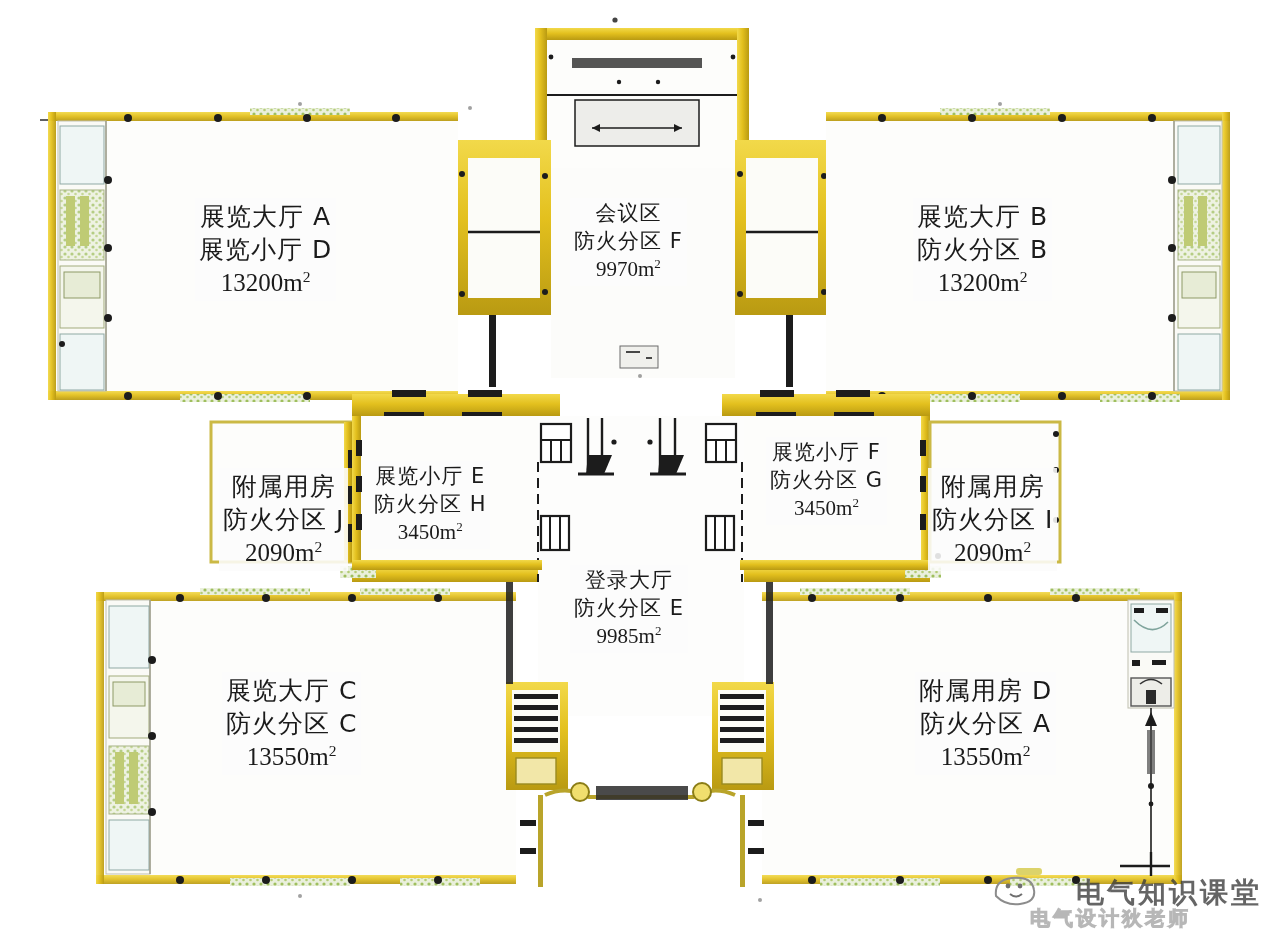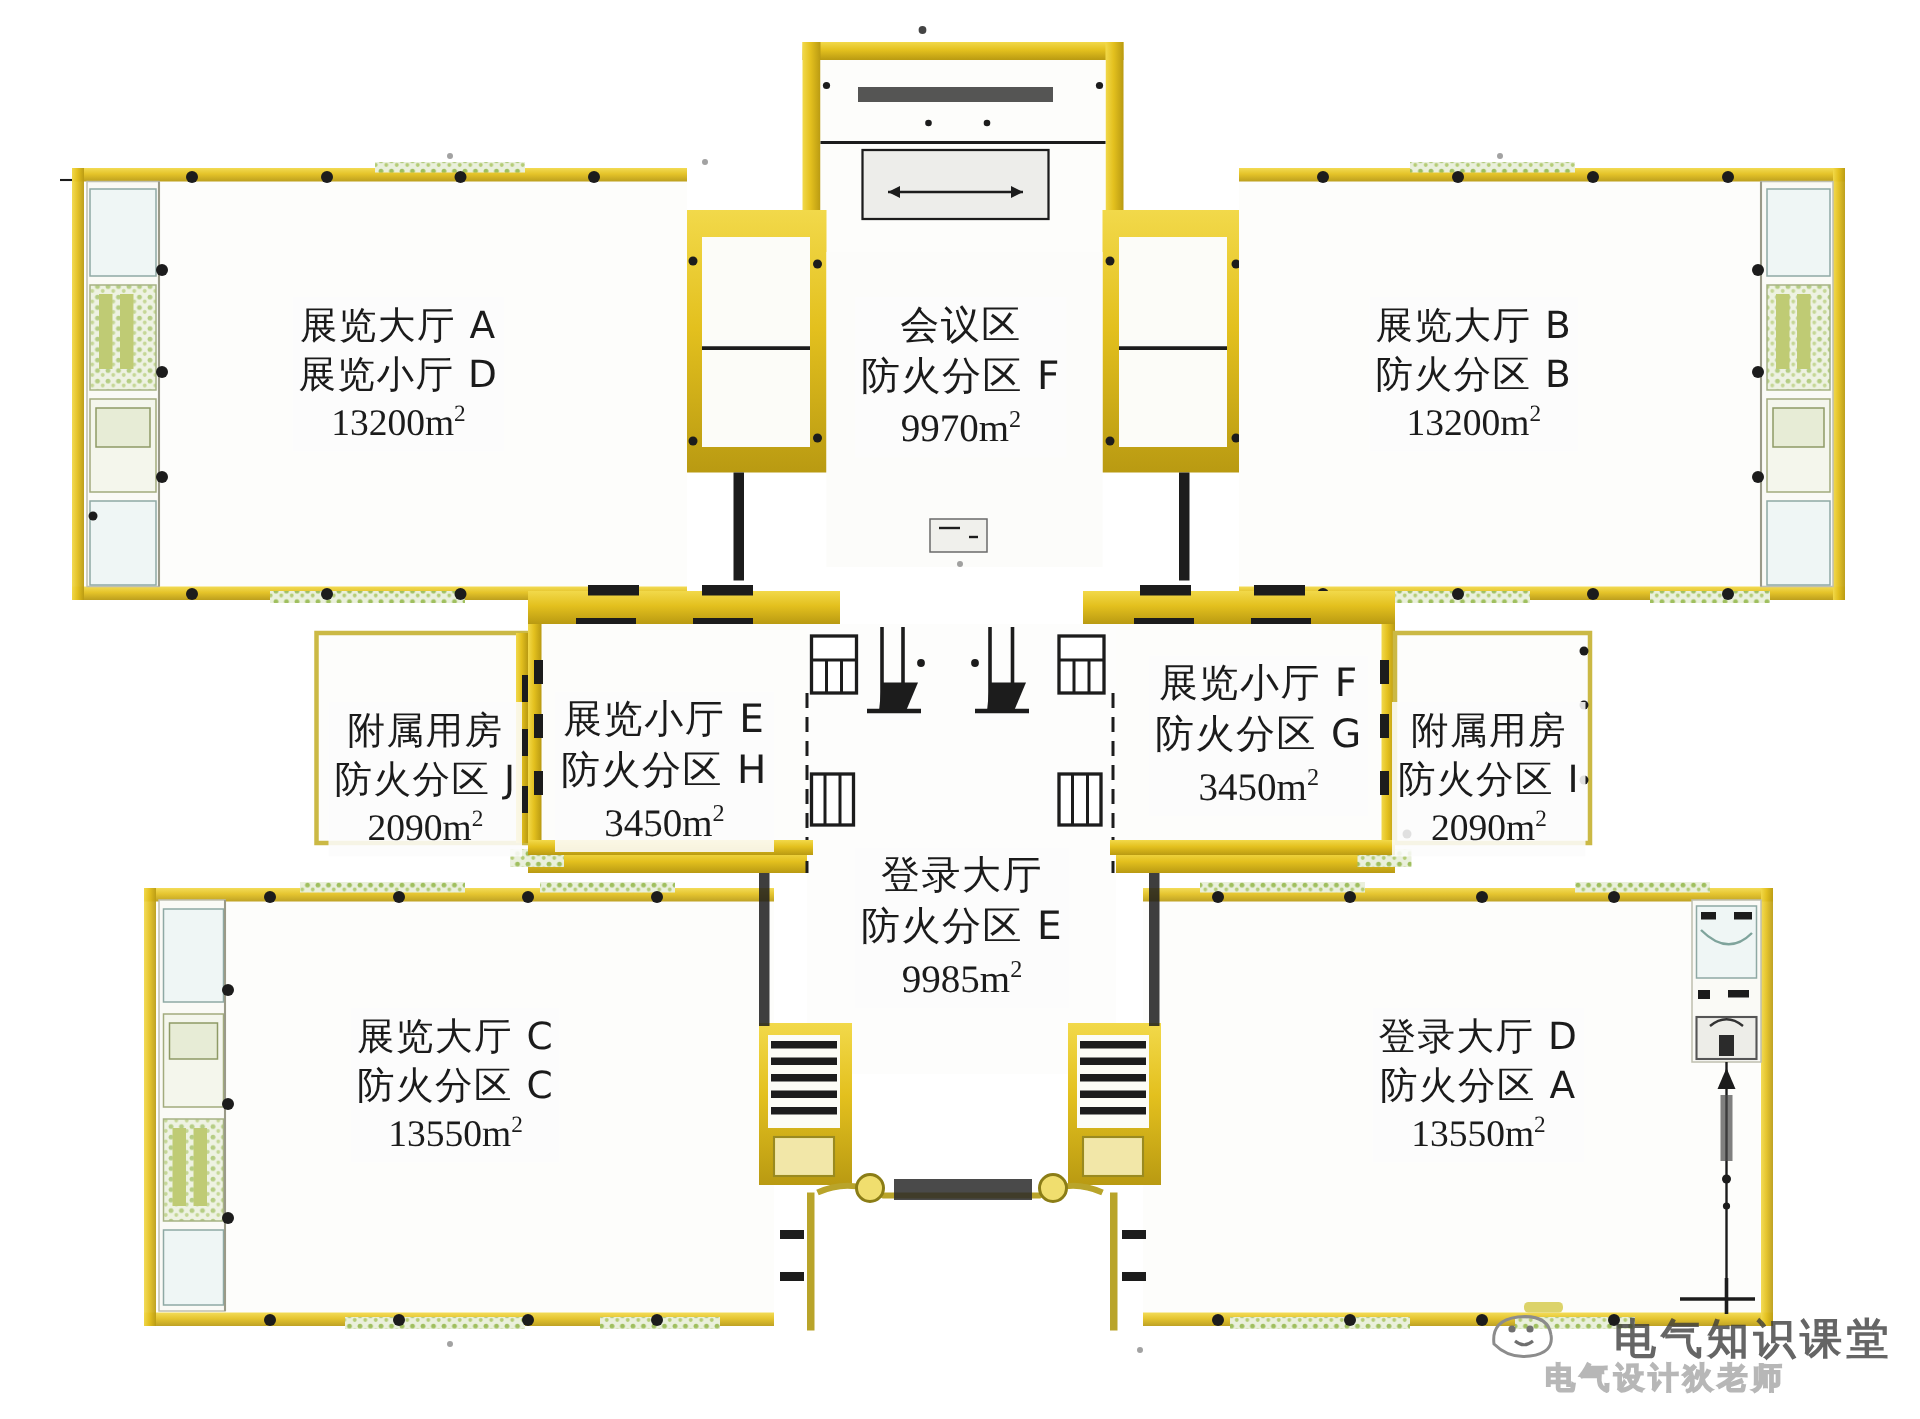--- a/index.html
+++ b/index.html
@@ -23,21 +23,21 @@
     line-height:1.32;
     white-space:nowrap;
     letter-spacing:1px;
     padding:2px 4px;
     z-index:40;
   }
   .label .ln{display:block;text-align:center;}
   .label .area{font-family:"Liberation Serif","DejaVu Serif",serif;letter-spacing:0px;}
   .label .sup{font-size:.62em;vertical-align:super;}
   .lg{font-size:25px;}
-  .md{font-size:26px;}
+  .md{font-size:21px;}
   .sm{font-size:25px;margin-top:28px;}
 
   
   .wm{
     position:absolute;z-index:60;white-space:nowrap;
     font-family:"DejaVu Sans","Liberation Sans",sans-serif;
     letter-spacing:3px;
   }
   .wm-solid{
     font-size:28px;color:#3a3a3a;opacity:.78;font-weight:600;margin-left:40px;
@@ -478,28 +478,28 @@
   <span class="ln">防火分区 I</span>
   <span class="ln area"><span>2090m</span><span class="sup">2</span></span>
 </div>
 
 <div class="label md" id="lbl-registration" style="left: 570px; top: 565px;">
   <span class="ln">登录大厅</span>
   <span class="ln">防火分区 E</span>
   <span class="ln area"><span>9985m</span><span class="sup">2</span></span>
 </div>
 
-<div class="label lg" id="lbl-hall-c" style="left: 222px; top: 672px; margin-left: 12px;">
+<div class="label lg" id="lbl-hall-c" style="left: 222px; top: 672px;">
   <span class="ln">展览大厅 C</span>
   <span class="ln">防火分区 C</span>
   <span class="ln area"><span>13550m</span><span class="sup">2</span></span>
 </div>
 
 <div class="label lg" id="lbl-hall-d" style="left: 915px; top: 672px;">
-  <span class="ln">登录大厅 D</span>
+  <span class="ln">附属用房 D</span>
   <span class="ln">防火分区 A</span>
   <span class="ln area"><span>13550m</span><span class="sup">2</span></span>
 </div>
 
 <svg class="wm-logo" style="left:990px;top:866px;width:60px;height:44px;" viewBox="0 0 60 44">
   <path d="M6,30 q-2,-16 16,-18 q20,-2 22,12 q2,12 -14,14 q-14,2 -24,-8 z" fill="none" stroke="#8c8c8c" stroke-width="2"></path>
   <circle cx="18" cy="20" r="2.4" fill="#6f6f6f"></circle>
   <circle cx="30" cy="20" r="2.4" fill="#6f6f6f"></circle>
   <path d="M20,28 q6,5 12,0" fill="none" stroke="#6f6f6f" stroke-width="2"></path>
   <rect x="26" y="2" width="26" height="7" rx="3" fill="#D8CE5A" opacity=".9"></rect>

